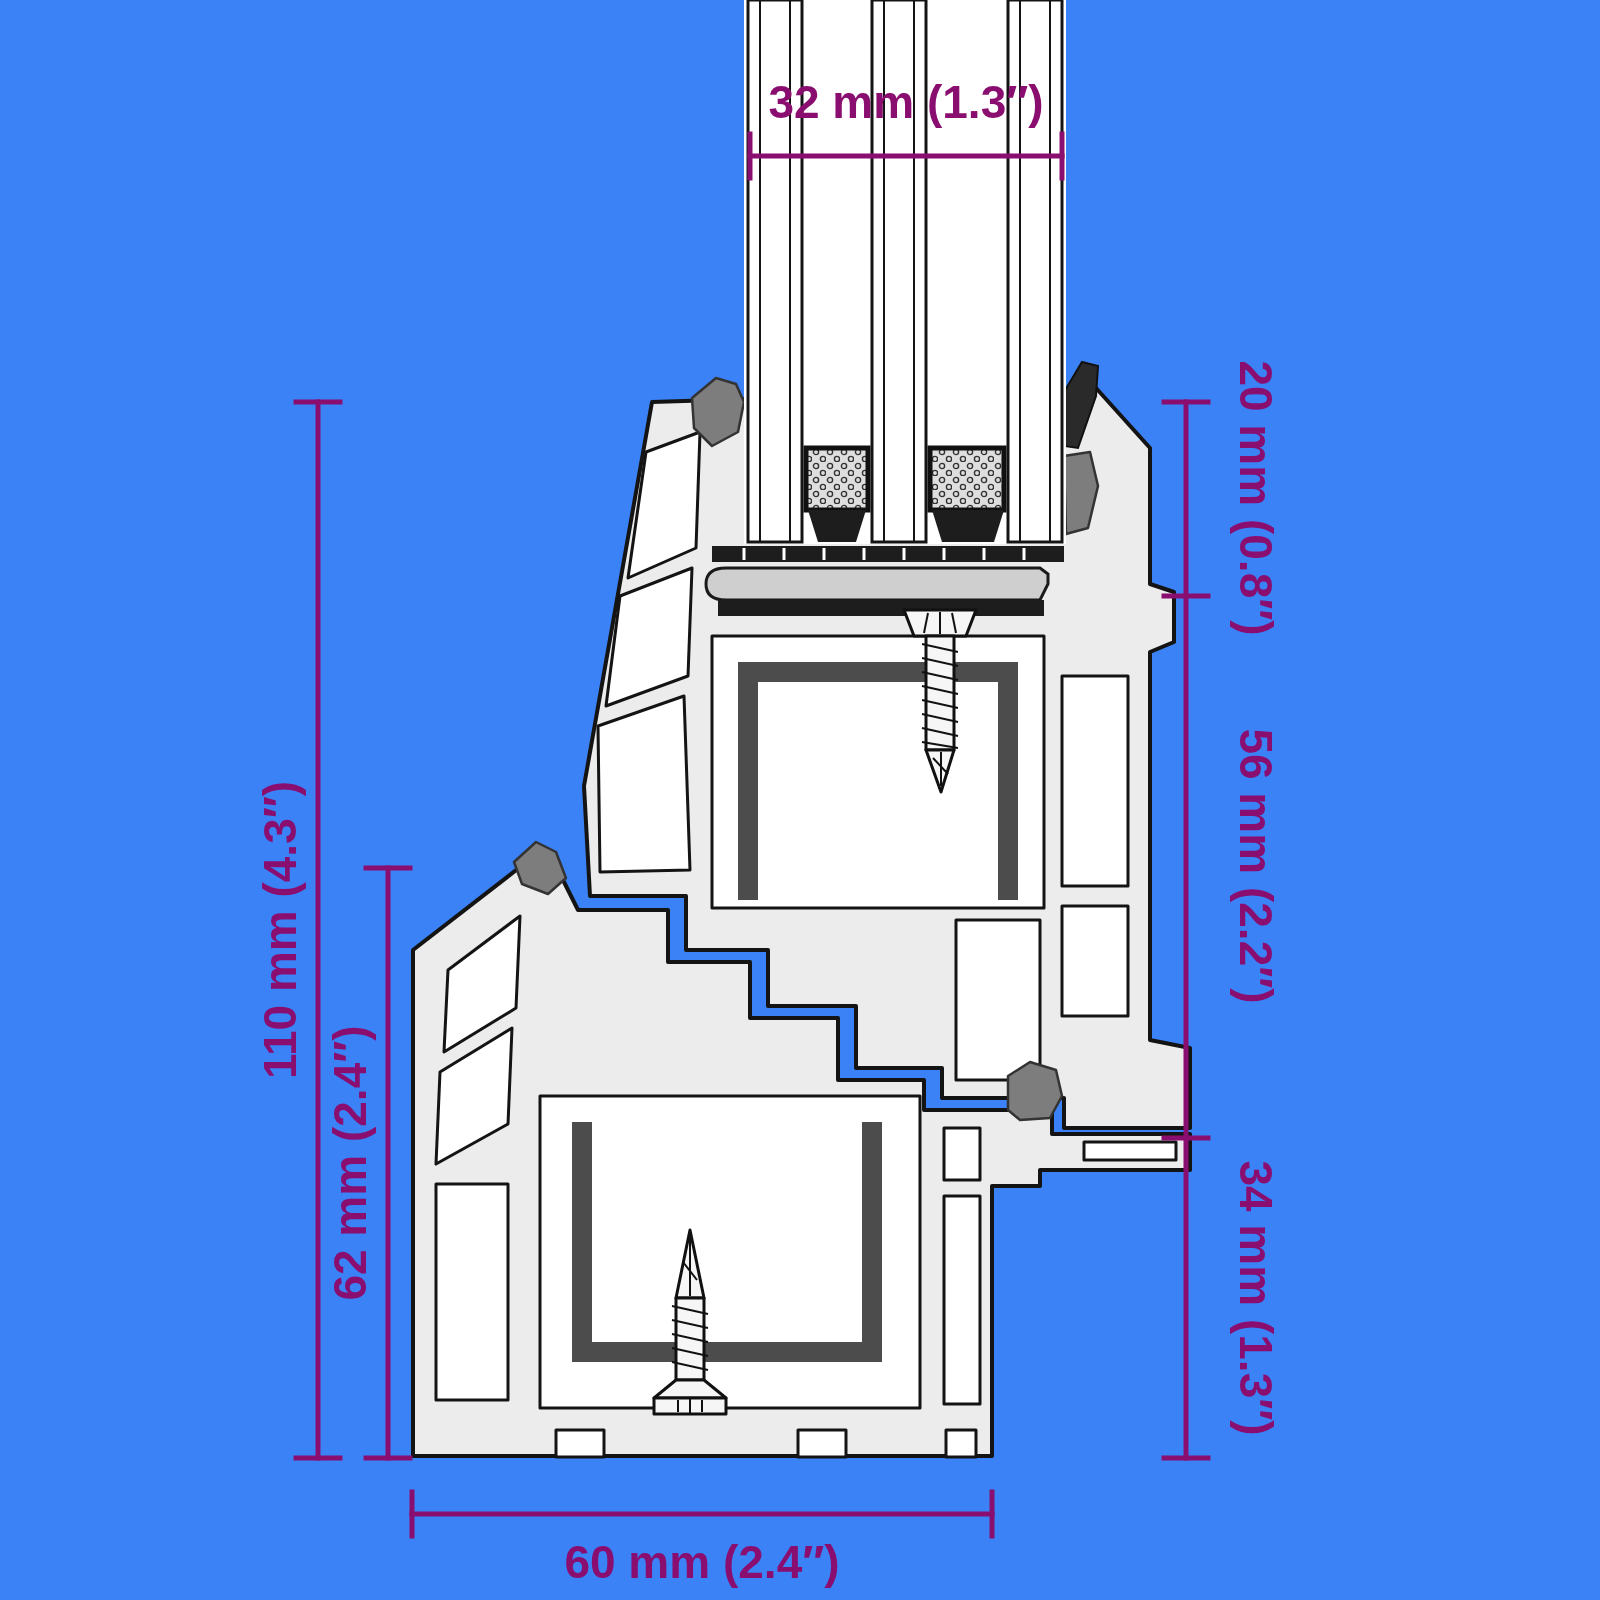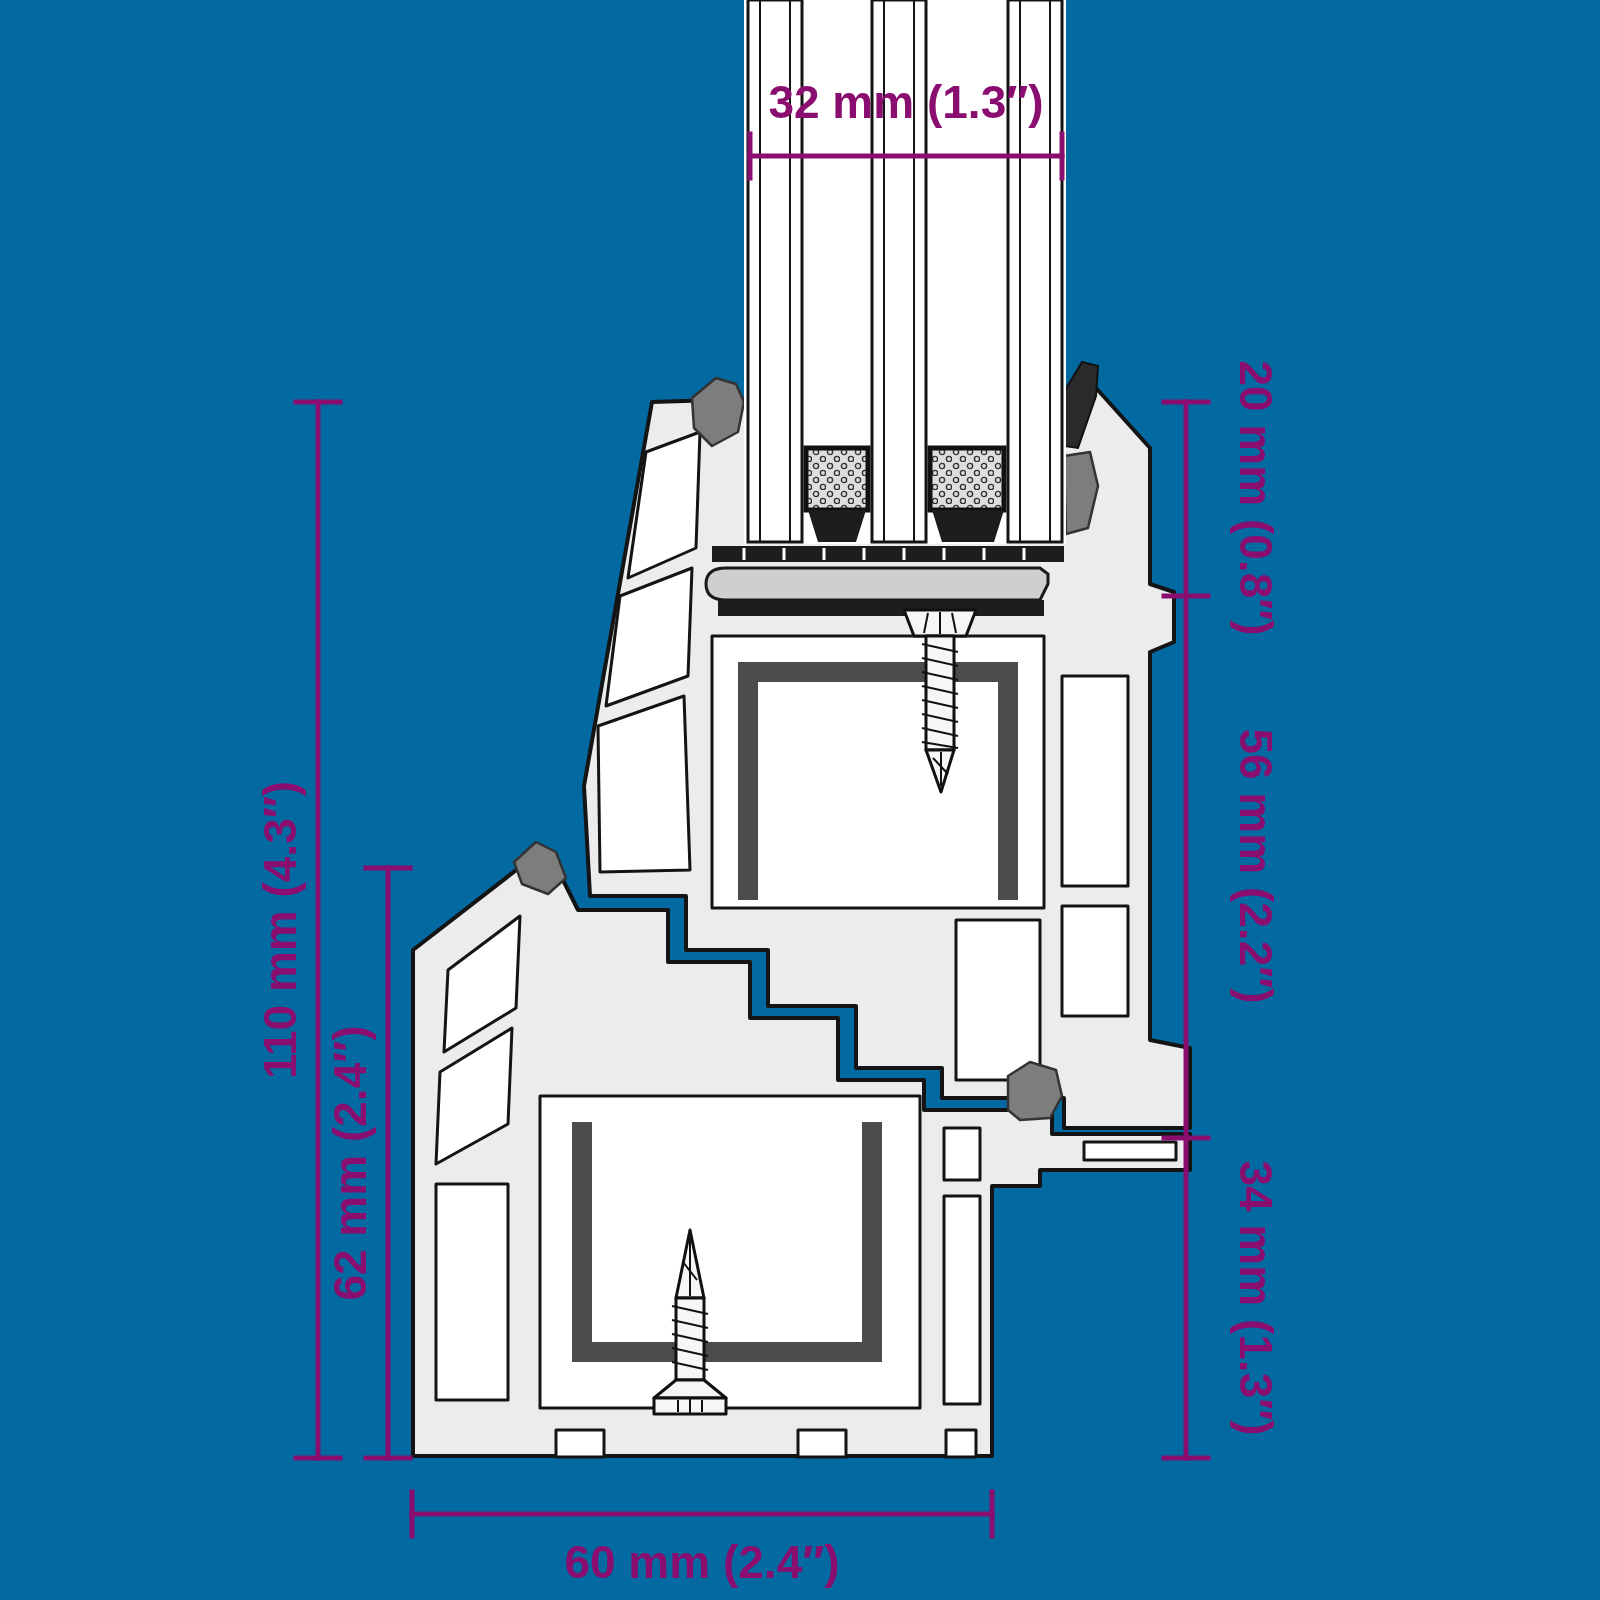--- a/index.html
+++ b/index.html
@@ -5,21 +5,21 @@
   html, body {
     margin: 0;
     padding: 0;
     background: #ffffff;
     font-family: "Liberation Sans", sans-serif;
   }
   .stage {
     width: 1600px;
     height: 1600px;
     position: relative;
-    background: #0369a1;
+    background: #3b82f6;
     overflow: hidden;
   }
   svg { display: block; }
 
   .profile {
     fill: #ececec;
     stroke: #141414;
     stroke-width: 4;
     stroke-linejoin: round;
   }

